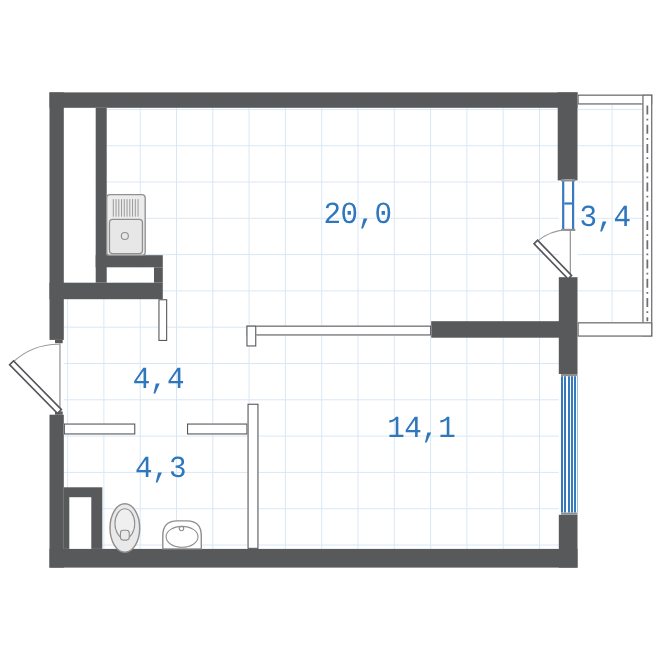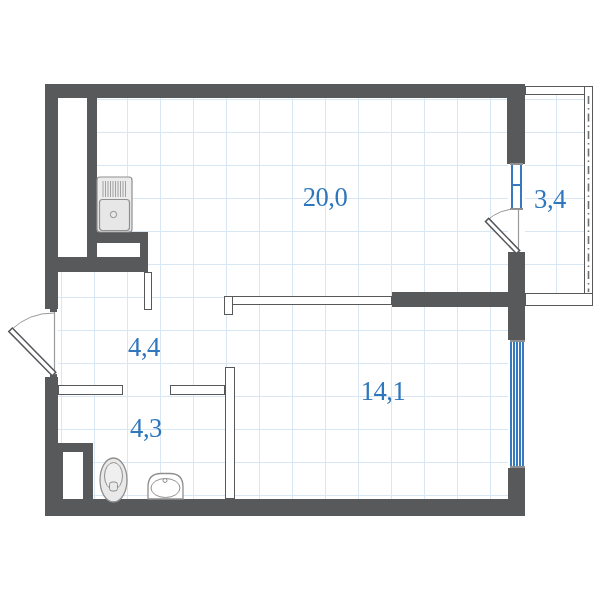--- a/index.html
+++ b/index.html
@@ -1,17 +1,17 @@
 <!DOCTYPE html>
 <html><head>
 <meta charset="utf-8">
 <style>
   html,body{margin:0;padding:0;background:#fff;}
   #stage{position:relative;width:600px;height:552px;background:#fff;overflow:hidden;
-         font-family:Liberation Serif, serif;}
+         font-family:Liberation Mono, monospace;}
   .abs{position:absolute;box-sizing:border-box;}
   
   .grid{background-color:#fff;
         background-image:linear-gradient(#d9e7f5 1px, transparent 1px),
                          linear-gradient(90deg,#d9e7f5 1px, transparent 1px);
         background-size:33px 33px;z-index:1;}
   .whiteout{background:#fff;z-index:2;}
   .wall{background:#58595b;z-index:3;}
   .partition{background:#fff;border:1.5px solid #57585a;z-index:4;}
   .balconywall{background:#fff;border:1.5px solid #57585a;z-index:4;}

